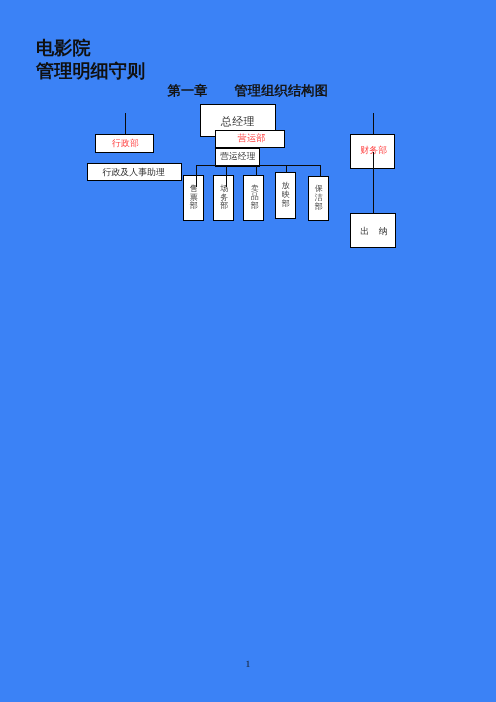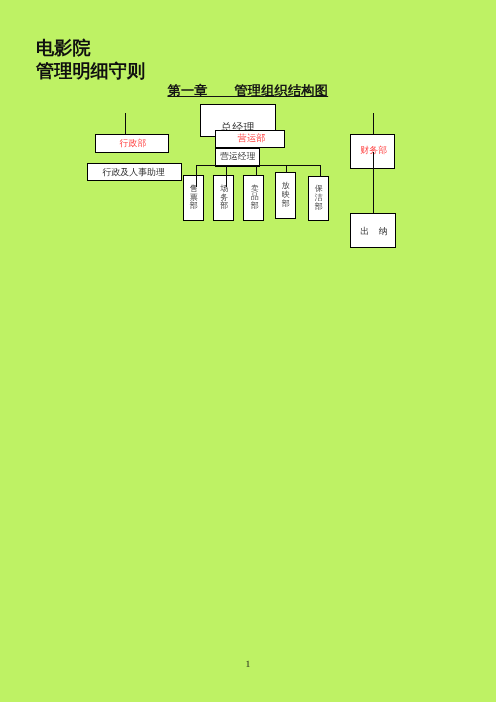--- a/index.html
+++ b/index.html
@@ -1,29 +1,29 @@
 <!DOCTYPE html>
 <html><head>
 <meta charset="utf-8">
 <title>org-chart</title>
 <style>
   html,body{margin:0;padding:0;background:#ffffff;}
   body{width:496px;height:702px;overflow:hidden;
        font-family:"Liberation Serif",serif;color:#1b1b1b;
        -webkit-font-smoothing:antialiased;text-rendering:geometricPrecision;}
-  .page{position:relative;width:496px;height:702px;background:#bef264;}
+  .page{position:relative;width:496px;height:702px;background:#3b82f6;}
 
   .doc-title{will-change:opacity;position:absolute;left:36px;top:37.4px;
        font-family:"Liberation Sans",sans-serif;font-weight:bold;
        font-size:18.2px;line-height:22.3px;color:#101010;white-space:pre-line;
        letter-spacing:0px;}
 
   .chapter{will-change:opacity;position:absolute;left:167.5px;top:82.2px;
        font-family:"Liberation Sans",sans-serif;font-weight:bold;
-       font-size:13.2px;color:#141414;white-space:pre;letter-spacing:0.2px;text-decoration:underline;}
+       font-size:13.2px;color:#141414;white-space:pre;letter-spacing:0.2px;}
 
   .box{will-change:opacity;position:absolute;border:1.3px solid #000;background:#fff;box-sizing:border-box;
        display:flex;align-items:center;justify-content:center;
        font-size:11px;line-height:1.05;color:#2b2b2b;white-space:nowrap;}
   .box > span{will-change:opacity;display:block;position:relative;top:var(--dy,0px);left:var(--dx,0px);}
   .box.red{color:#ff3d3d;font-weight:500;}
   .lin{position:absolute;background:#0a0a0a;}
 
   
   .vbox{will-change:opacity;position:absolute;border:1.3px solid #000;background:#fff;box-sizing:border-box;
@@ -39,28 +39,28 @@
 <body>
 
 <div class="page">
 
   <div class="doc-title"><span>电影院</span>
 <span>管理明细守则</span></div>
 
   <div class="chapter">第一章　　管理组织结构图</div>
 
   <div class="lin" style="left:125px;top:112.5px;width:1.3px;height:22px;"></div>
-  <div class="box red" style="left:94.8px;top:134.4px;width:74px;height:18.6px;font-size:8.8px;letter-spacing:0.2px;--dy:-0.1px;--dx:1.3px;">
+  <div class="box red" style="left:94.8px;top:134.4px;width:59px;height:18.6px;font-size:8.8px;letter-spacing:0.2px;--dy:-0.1px;--dx:1.3px;">
       <span>行政部</span>
     </div>
   <div class="box" style="left:87.4px;top:162.8px;width:95px;height:18px;font-size:8.9px;letter-spacing:0.05px;--dy:1px;--dx:-1.2px;">
       <span>行政及人事助理</span>
     </div>
 
-  <div class="box" style="left:200px;top:104px;width:75.6px;height:33.4px;align-items:flex-start;padding-top:18px;font-size:10.9px;letter-spacing:0.4px;">
+  <div class="box" style="left:200px;top:104px;width:75.6px;height:33.4px;align-items:flex-start;padding-top:12px;font-size:10.9px;letter-spacing:0.4px;">
       <span>总经理</span>
     </div>
   <div class="box" style="left:215.3px;top:148.4px;width:45.1px;height:19px;font-size:8.6px;letter-spacing:0.2px;--dy:-0.9px;">
       <span>营运经理</span>
     </div>
   <div class="box red" style="z-index:5;left:215.3px;top:129.5px;width:70px;height:18.6px;font-size:9.2px;letter-spacing:0.2px;--dx:1.3px;--dy:-0.2px;">
       <span>营运部</span>
     </div>
 
   <div class="lin" style="left:196.2px;top:164.6px;width:124.2px;height:1.2px;"></div>

